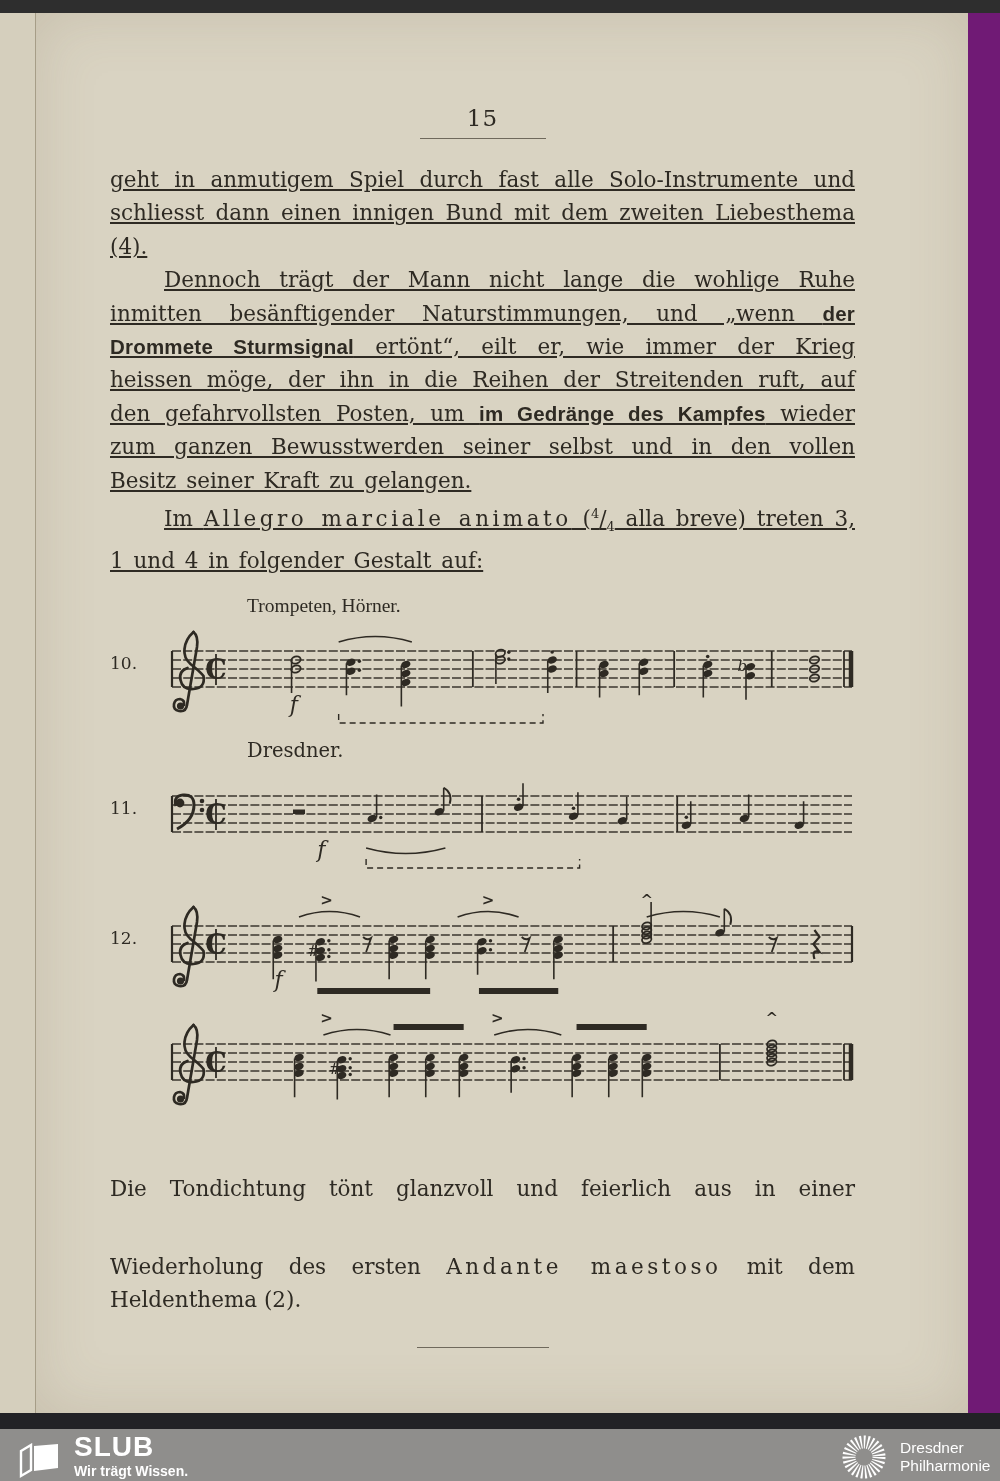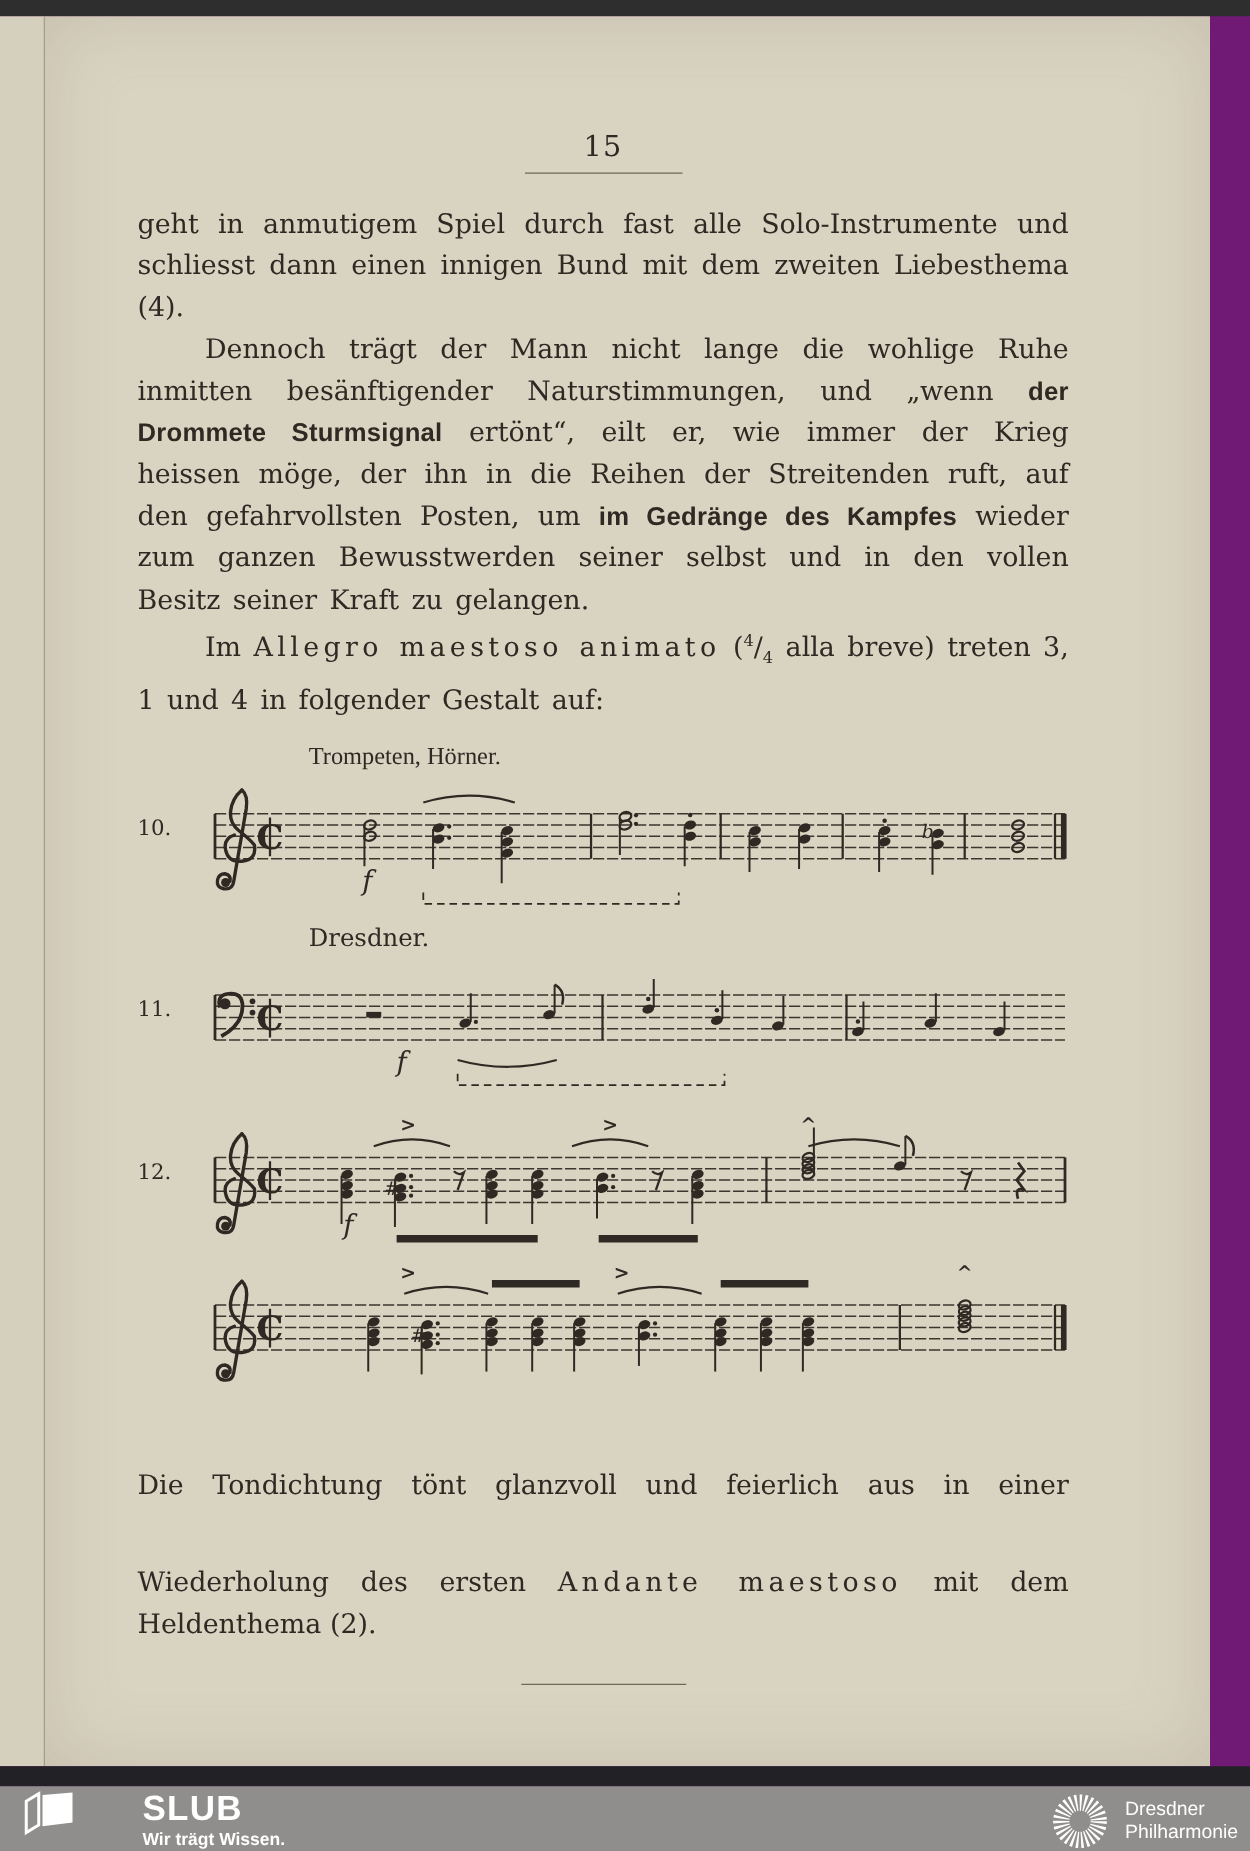--- a/index.html
+++ b/index.html
@@ -6,40 +6,40 @@
   .screen{position:relative;width:1000px;height:1481px;background:#701a75;overflow:hidden;
           font-family:"DejaVu Serif",serif;color:#2e2a23;}
   .topbar{position:absolute;top:0;left:0;width:1000px;height:13px;background:#2e2e2e;}
   .page-edge{position:absolute;top:13px;left:0;width:35px;height:1400px;background:#d5cfbd;
              border-right:1.5px solid #a69d87;}
   .paper{position:absolute;top:13px;left:36px;width:932px;height:1400px;background:#d9d3c2;
          box-shadow:inset 0 0 60px rgba(120,105,75,.18);}
   .content{width:745px;margin-left:74px;}
   .pagenum{margin-top:92px;text-align:center;font-size:23px;letter-spacing:1px;}
   .pagenum-rule{width:126px;height:0;border-top:1.2px solid #6f695c;margin:7px auto 0 auto;}
-  .body-text{margin-top:24px;font-size:21.5px;line-height:33.4px;text-align:justify;word-spacing:3px;}
+  .body-text{margin-top:24px;font-size:21.5px;line-height:33.4px;text-align:justify;word-spacing:3px;text-decoration:underline;}
   .para{margin:0;}
   .para.indent{text-indent:54px;}
   .seg-b{font-family:"Liberation Sans",sans-serif;font-weight:700;font-size:20.5px;letter-spacing:.2px;}
   .seg-sp{letter-spacing:3.5px;}
   sup,sub{font-size:13px;}
   .caption{font-size:19.5px;margin:0 0 0 137px;}
   .cap1{margin-top:18px;font-family:Liberation Serif, serif;}
   .cap2{margin-top:4px;}
   .staffrow{position:relative;margin-left:50px;width:700px;height:118px;}
   .staffnum{position:absolute;left:-50px;top:36px;font-size:17px;}
   .closing{margin-top:16px;font-size:21.5px;line-height:33.4px;}
   .jline{text-align:justify;text-align-last:justify;word-spacing:3px;margin-top:44px;}
   .lastline{position:relative;}
   .sig{position:absolute;right:0;top:1px;font-style:italic;font-size:20px;letter-spacing:.5px;}
   .end-rule{width:132px;height:0;border-top:1.2px solid #6f695c;margin:30px auto 0 auto;}
   .prefooter{position:absolute;top:1413px;left:0;width:1000px;height:16px;background:#222226;}
   .footer{position:absolute;top:1429px;left:0;width:1000px;height:52px;background:#8f8e8c;
           font-family:"Liberation Sans",sans-serif;color:#ffffff;}
-  .slub{position:absolute;left:18px;top:4px;display:flex;align-items:flex-start;gap:40px;}
+  .slub{position:absolute;left:18px;top:4px;display:flex;align-items:flex-end;}
   .slub-text{margin-left:14px;}
   .slub-name{font-size:28px;font-weight:700;line-height:28px;letter-spacing:1px;}
   .slub-tag{font-size:14px;font-weight:700;margin-top:2px;}
   .philh{position:absolute;left:838px;top:2px;display:flex;align-items:center;}
   .ph-text{margin-left:10px;font-size:15.5px;line-height:18px;}
   svg text{font-family:"DejaVu Serif",serif;}
 </style>
 </head>
 <body>
 
@@ -48,21 +48,21 @@
   <div class="page-edge"></div>
 
   <div class="paper">
     <div class="content">
       <div class="pagenum">15</div>
       <div class="pagenum-rule"></div>
 
       <div class="body-text" id="paragraphs">
           <p class="para"><span>geht in anmutigem Spiel durch fast alle Solo-Instrumente und schliesst dann einen innigen Bund mit dem zweiten Liebesthema (4).</span></p>
           <p class="para indent"><span>Dennoch trägt der Mann nicht lange die wohlige Ruhe inmitten besänftigender Naturstimmungen, und „wenn </span><span class="seg-b">der Drommete Sturmsignal</span><span> ertönt“, eilt er, wie immer der Krieg heissen möge, der ihn in die Reihen der Streitenden ruft, auf den gefahrvollsten Posten, um </span><span class="seg-b">im Gedränge des Kampfes</span><span> wieder zum ganzen Bewusstwerden seiner selbst und in den vollen Besitz seiner Kraft zu gelangen.</span></p>
-          <p class="para indent"><span>Im </span><span class="seg-sp">Allegro maestoso animato</span><span> (</span><span><sup>4</sup>/<sub>4</sub></span><span> alla breve) treten 3, 1 und 4 in folgender Gestalt auf:</span></p>
+          <p class="para indent"><span>Im </span><span class="seg-sp">Allegro marciale animato</span><span> (</span><span><sup>4</sup>/<sub>4</sub></span><span> alla breve) treten 3, 1 und 4 in folgender Gestalt auf:</span></p>
         </div>
 
       <div id="music">
           <div class="caption cap1">Trompeten, Hörner.</div>
           <div class="staffrow"><span class="staffnum">10.</span><svg width="700" height="118" viewBox="0 0 700 118">
               <line x1="12" y1="34" x2="692" y2="34" stroke="#2e2a23" stroke-width="1.3" stroke-dasharray="9 2.2" opacity="0.92"></line>
               <line x1="12" y1="43" x2="692" y2="43" stroke="#2e2a23" stroke-width="1.3" stroke-dasharray="9 2.2" opacity="0.92"></line>
               <line x1="12" y1="52" x2="692" y2="52" stroke="#2e2a23" stroke-width="1.3" stroke-dasharray="9 2.2" opacity="0.92"></line>
               <line x1="12" y1="61" x2="692" y2="61" stroke="#2e2a23" stroke-width="1.3" stroke-dasharray="9 2.2" opacity="0.92"></line>
               <line x1="12" y1="70" x2="692" y2="70" stroke="#2e2a23" stroke-width="1.3" stroke-dasharray="9 2.2" opacity="0.92"></line>

